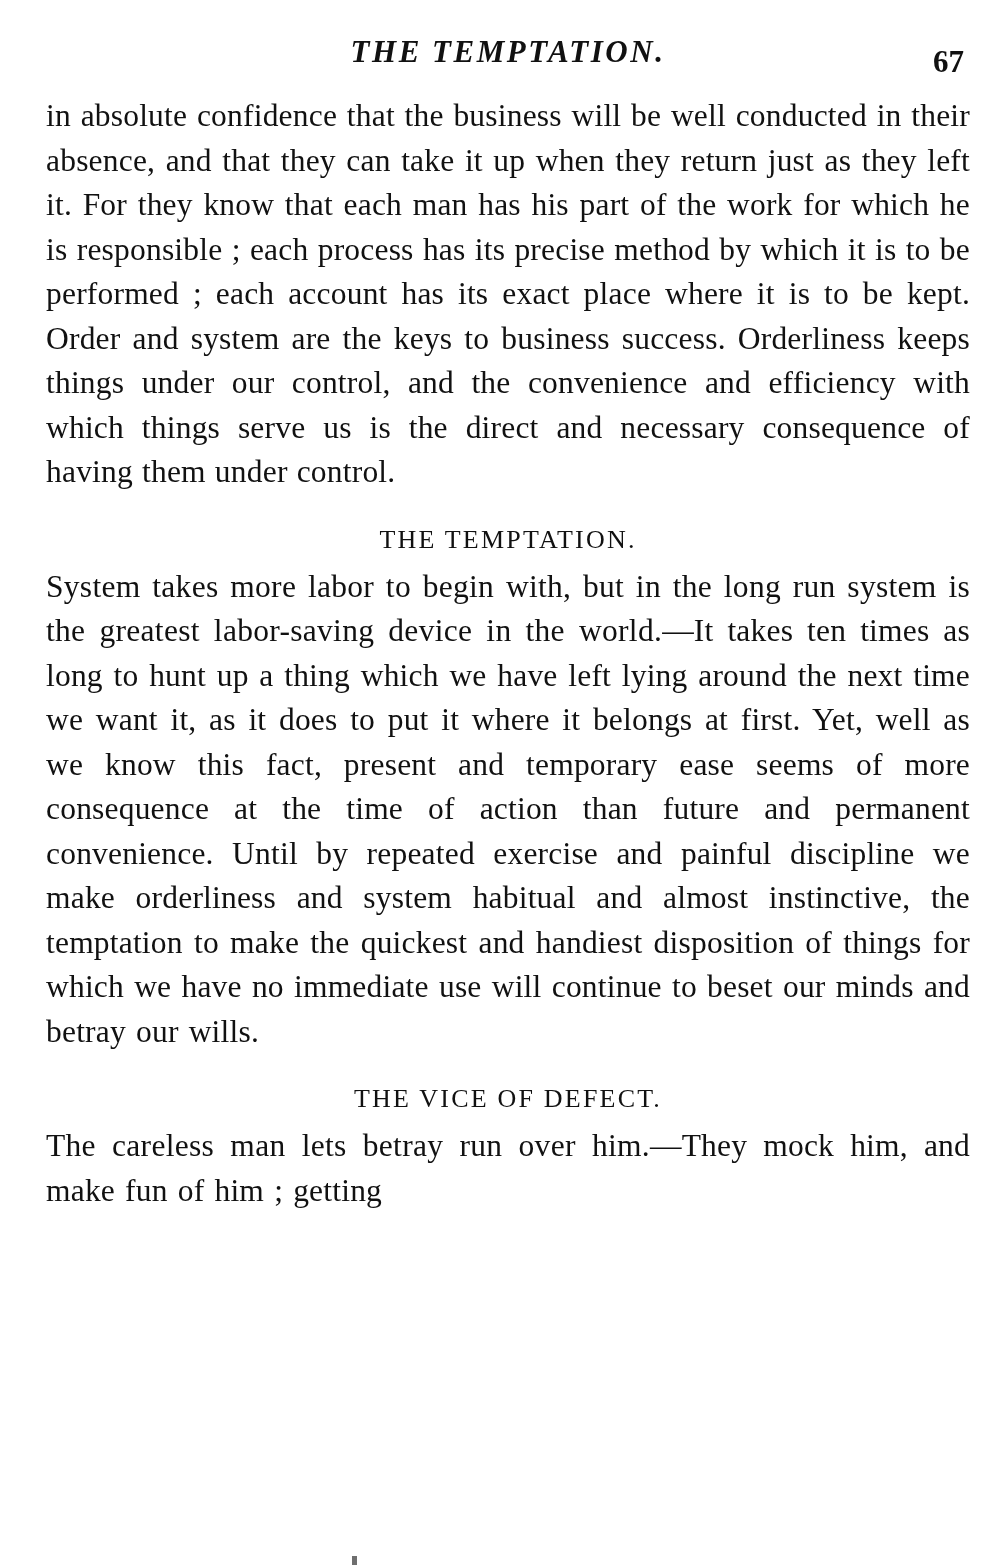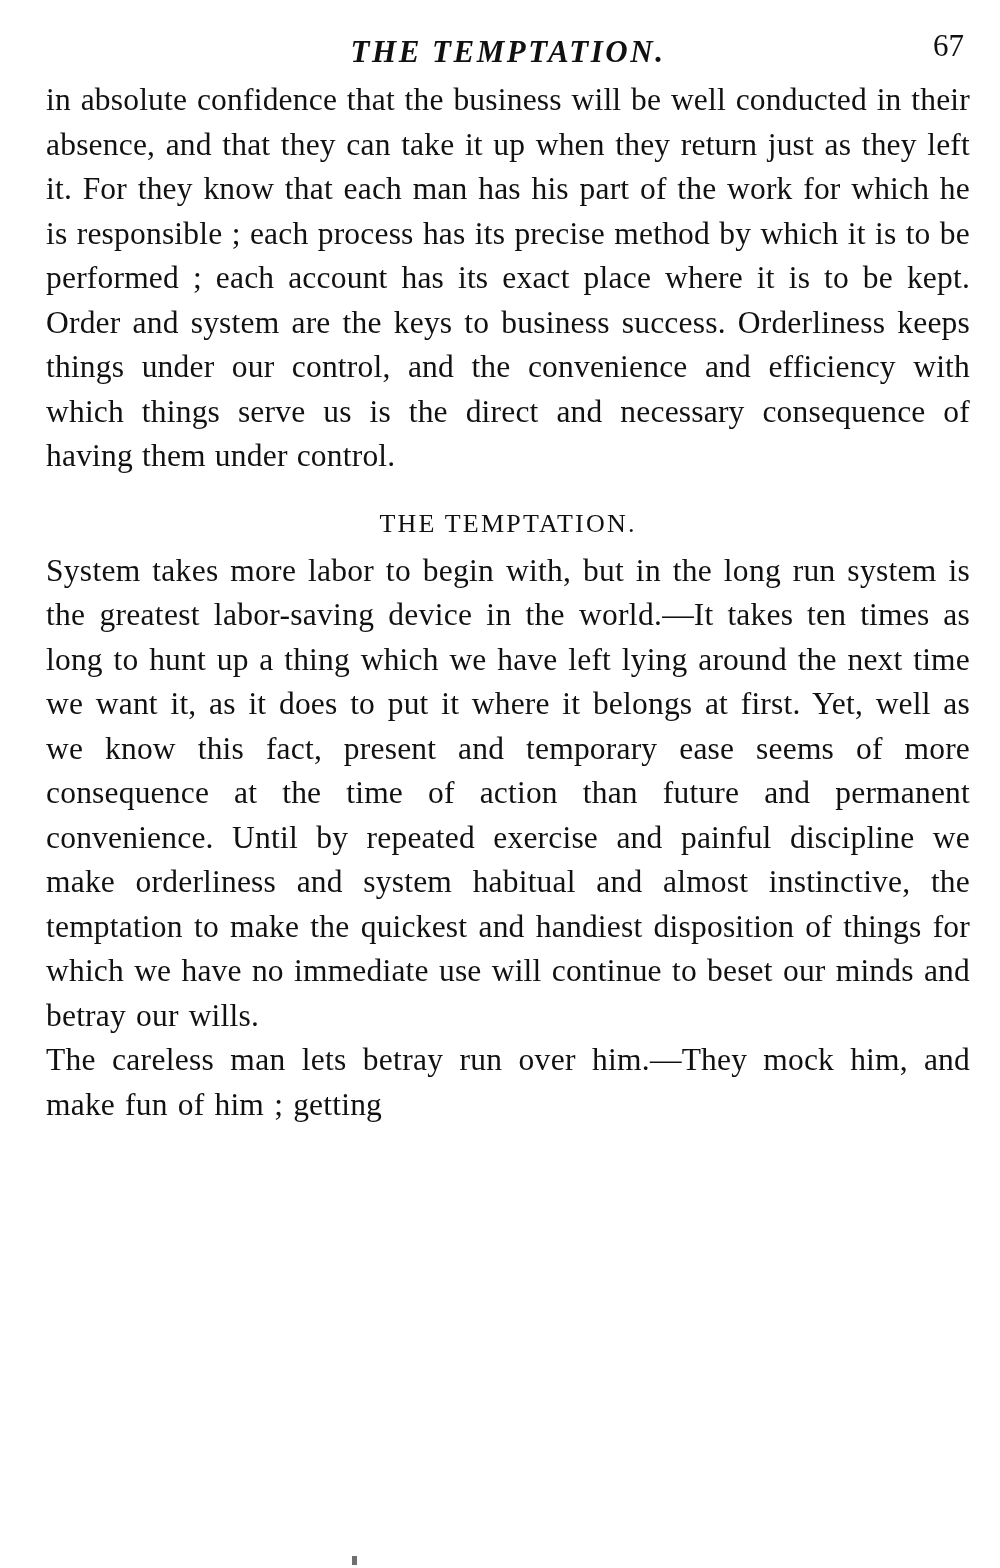--- a/index.html
+++ b/index.html
@@ -34,41 +34,42 @@
     font-family: "Liberation Serif", serif;
     font-style: italic;
     font-weight: bold;
     font-size: 31px;
     letter-spacing: 2.5px;
     color: #111111;
   }
   .page-number {
     position: absolute;
     right: 6px;
-    top: 2px;
+    top: 18px;
     font-family: "Liberation Serif", serif;
-    font-weight: normal;
+    font-weight: bold;
     font-size: 31px;
     color: #111111;
   }
   .body-col {
     width: 924px;
     margin: 0 auto;
   }
   p.para {
     margin: 0;
     text-align: justify;
     text-align-last: left;
     font-size: 31.5px;
     line-height: 44.5px;
     letter-spacing: 0.2px;
     word-spacing: 1px;
     color: #111111;
   }
   p.para.first {
+    margin-top: 16px;
   }
   .subhead {
     margin: 30px 0 10px 0;
     text-align: center;
     font-size: 26px;
     letter-spacing: 2.2px;
     color: #111111;
   }
   .lead {
     font-weight: normal;
@@ -101,20 +102,21 @@
   </div>
 
   <div class="body-col">
 
     <p class="para first">in absolute confidence that the business will be well conducted in their absence, and that they can take it up when they return just as they left it.  For they know that each man has his part of the work for which he is responsible ; each process has its precise method by which it is to be performed ; each account has its exact place where it is to be kept.  Order and system are the keys to business success.  Orderliness keeps things under our control, and the convenience and efficiency with which things serve us is the direct and necessary consequence of having them under control.</p>
 
     <div class="subhead">THE  TEMPTATION.</div>
 
     <p class="para spread"><span class="lead">System takes more labor to begin with, but in the long run system is the greatest labor-saving device in the world.</span><span>—It takes ten times as long to hunt up a thing which we have left lying around the next time we want it, as it does to put it where it belongs at first.  Yet, well as we know this fact, present and temporary ease seems of more consequence at the time of action than future and permanent convenience.  Until by repeated exercise and painful discipline we make orderliness and system habitual and almost instinctive, the temptation to make the quickest and handiest disposition of things for which we have no immediate use will continue to beset our minds and betray our wills.</span></p>
 
+    <div class="subhead">THE  VICE  OF  DEFECT.</div>
 
     <p class="para spread bottom-para"><span class="lead">The careless man lets betray run over him.</span><span>—They mock him, and make fun of him ; getting</span></p>
 
   </div>
 
   <div class="tail-mark"></div>
 
 </div>
 
 </body></html>

